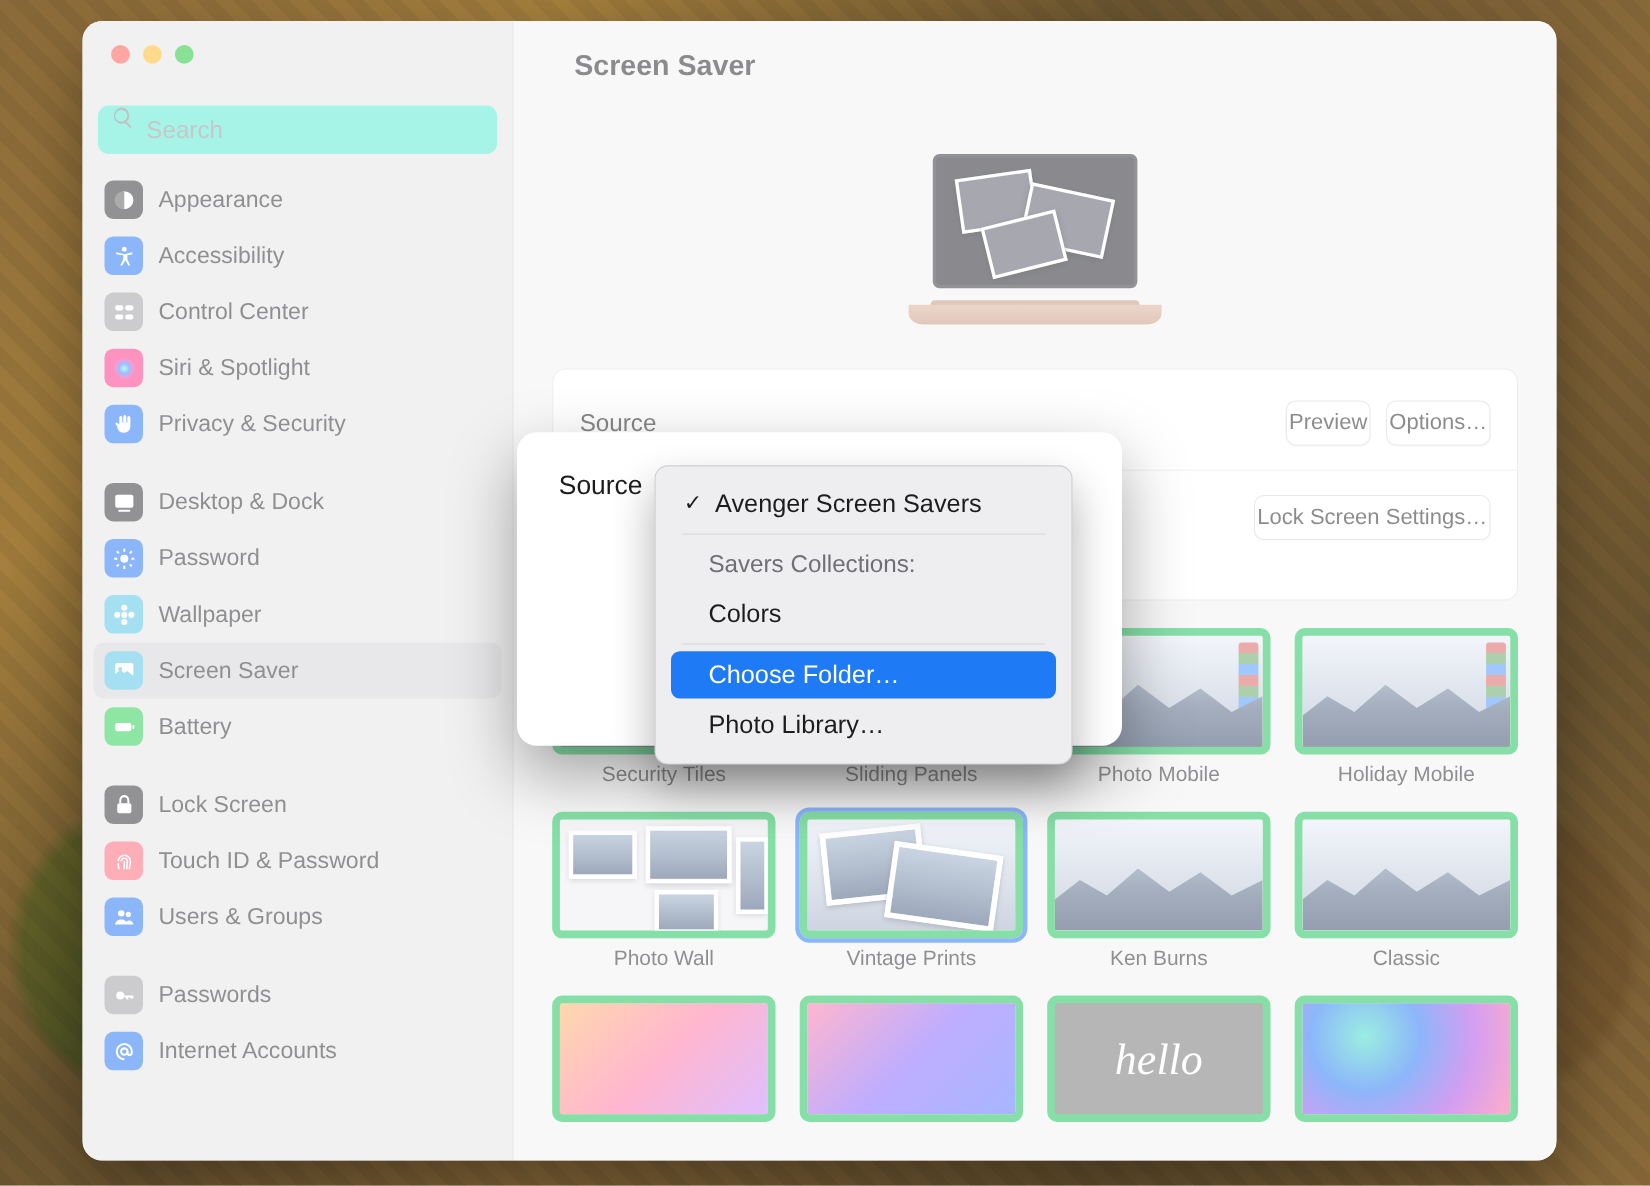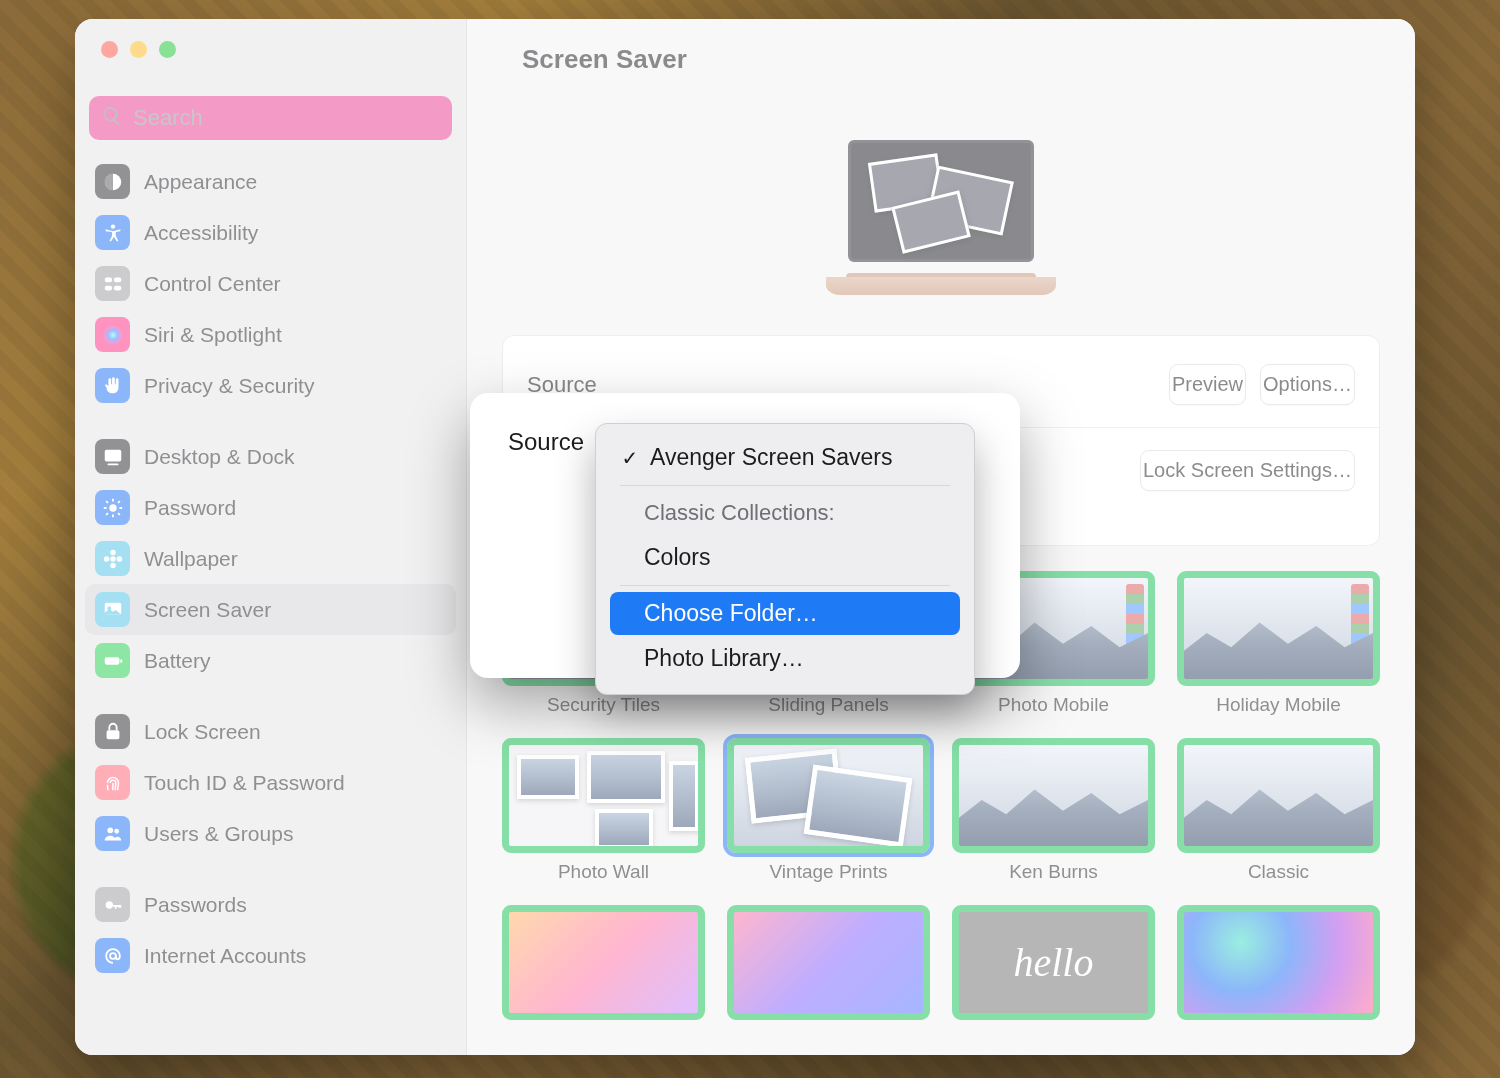--- a/index.html
+++ b/index.html
@@ -29,22 +29,22 @@
   
   .sidebar {
     width: 392px; flex: 0 0 392px; background:#e7e5e7; border-right:1px solid #d2d1d4;
     display:flex; flex-direction:column; position:relative;
   }
   .traffic { display:flex; gap:12px; padding:22px 0 0 26px; }
   .dot { width:17px; height:17px; border-radius:50%; }
   .dot.red{background:#fe5f57;} .dot.yellow{background:#febc2e;} .dot.green{background:#28c840;}
   .search-wrap { margin:38px 14px 0 14px; }
   .search {
-    width:100%; height:44px; border-radius:10px; background:#ec4899;
-    display:flex; align-items:center; padding:0 12px; gap:10px;
+    width:100%; height:44px; border-radius:10px; background:#5eead4;
+    display:flex; padding:0 12px; gap:10px;
   }
   .search svg { width:22px; height:22px; fill:#8e8d92; }
   .search input {
     border:none; background:transparent; font-size:22px; color:#3b3b3f; outline:none; width:100%;
   }
   .search input::placeholder{color:#9a999d;}
   .navlist { margin-top:16px; padding:0 10px; display:flex; flex-direction:column; gap:0; }
   .group-gap { height:20px; }
   .nav-item {
     display:flex; align-items:center; gap:14px; height:51px; padding:0 10px;
@@ -443,21 +443,21 @@
     </div>
   </div>
 
   <div class="popover">
     <div class="menu-item">
       <span class="check">✓</span>
       <span>Avenger Screen Savers</span>
     </div>
     <hr class="menu-sep">
     <div class="menu-item heading">
-      <span>Classic Collections:</span>
+      <span>Savers Collections:</span>
     </div>
     <div class="menu-item indent">
       <span>Colors</span>
     </div>
     <hr class="menu-sep">
     <div class="menu-item indent selected">
       <span>Choose Folder…</span>
     </div>
     <div class="menu-item indent">
       <span>Photo Library…</span>

